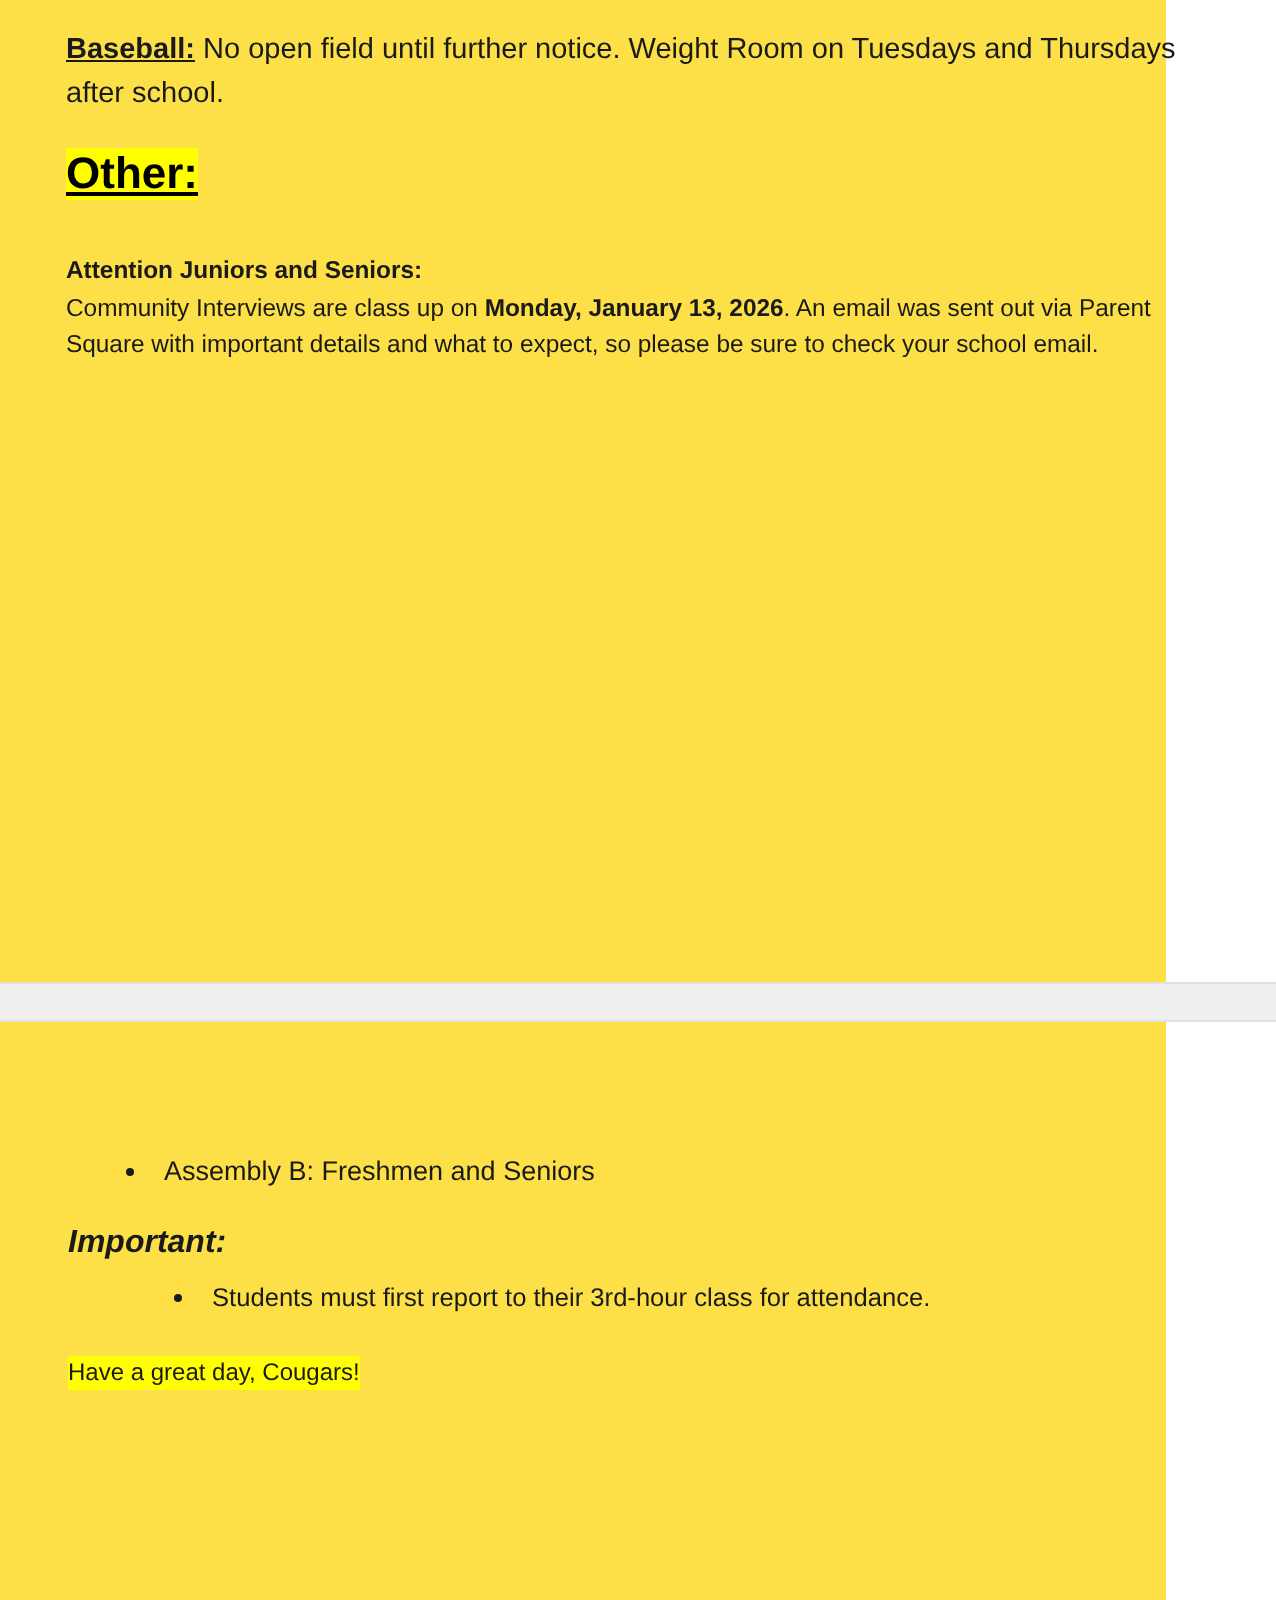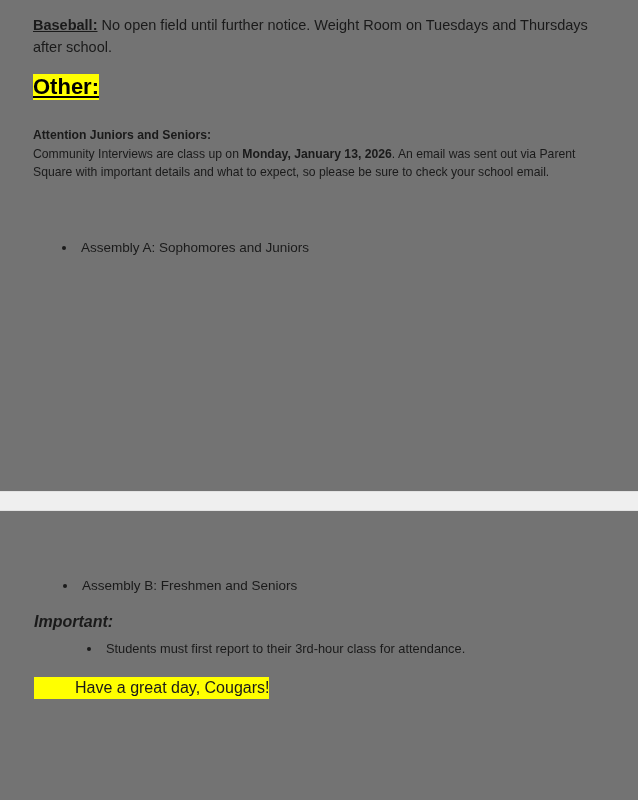--- a/index.html
+++ b/index.html
@@ -12,23 +12,23 @@
     height: 800px;
     font-family: "Liberation Sans", sans-serif;
     color: #000000;
     overflow: hidden;
     position: relative;
   }
   .page {
     position: absolute;
     left: 0;
     top: 0;
-    width: 638px;
+    width: 583px;
     height: 800px;
-    background: #737373;
+    background: #fde047;
   }
   .page-break {
     position: absolute;
     left: 0;
     width: 638px;
     height: 18px;
     background: #efefef;
     border-top: 1px solid #e2e2e2;
     border-bottom: 1px solid #e2e2e2;
   }
@@ -94,25 +94,24 @@
   .attention-line {
     font-size: 12.2px;
     font-weight: bold;
     color: #1a1a1a;
     line-height: 1.5;
   }
   .highlight {
     background: #ffff00;
   }
   .closing {
-    font-size: 16px;
+    font-size: 12px;
     color: #1a1a1a;
     display: inline-block;
     line-height: 1.4;
-    padding-left: 41px;
   }
   .important-label {
     font-size: 16px;
     font-weight: bold;
     color: #1a1a1a;
     margin-bottom: 8px;
     font-style: italic;
   }
 </style>
 </head>
@@ -134,23 +133,20 @@
 
     <p class="attention-line">Attention Juniors and Seniors:</p>
 
     <p class="para-sm"><span> Community Interviews are class up on </span><span class="bold">Monday, January 13, 2026</span><span>. An email was sent out via Parent Square with important details and what to expect, so please be sure to check your school email.</span></p>
 
     <div class="spacer-2"></div>
 
 
     <div class="spacer-3"></div>
 
-    <ul class="bullets">
-      <li>Assembly A: Sophomores and Juniors</li>
-    </ul>
 
   </div>
 
   <div class="page-break" style="top: 491px;"></div>
 
   <div class="content-bottom">
 
     <ul class="bullets">
       <li>Assembly B: Freshmen and Seniors</li>
     </ul>

